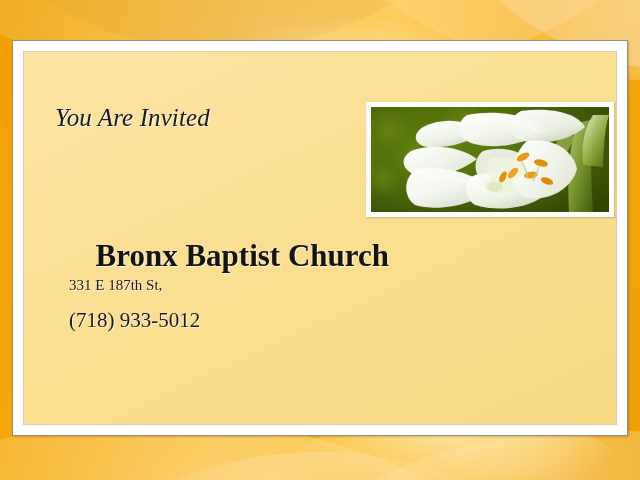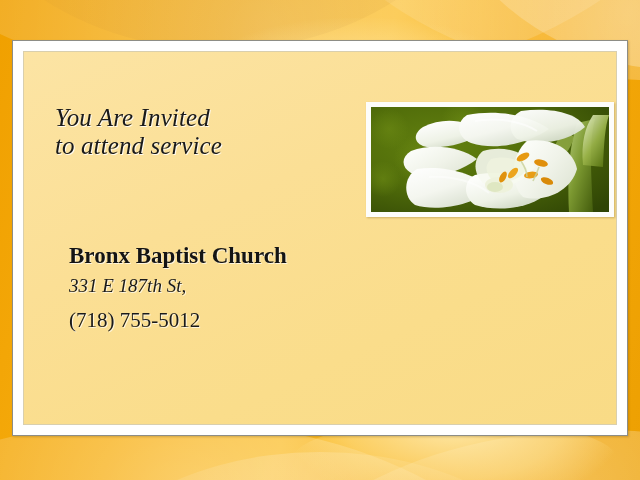--- a/index.html
+++ b/index.html
@@ -131,34 +131,34 @@
   
   .address-block {
     position: absolute;
     left: 45px;
     top: 190px;
     width: 320px;
   }
   .church-name {
     font-family: "Liberation Serif", serif;
     font-weight: bold;
-    font-size: 23px;
+    font-size: 31px;
     line-height: 28px;
     color: #141414;
     white-space: nowrap;
     text-shadow: 1px 1px 0 rgba(255,255,255,0.7);
+    text-align: right;
   }
   .addr-line {
     font-family: "Liberation Serif", serif;
-    font-size: 19px;
+    font-size: 15px;
     line-height: 23px;
     color: #1a1a1a;
     white-space: nowrap;
     text-shadow: 1px 1px 0 rgba(255,255,255,0.7);
-    font-style: italic;
   }
   .addr-line.first { margin-top: 4px; }
   .phone-line {
     font-family: "Liberation Serif", serif;
     font-size: 21px;
     line-height: 23px;
     color: #1a1a1a;
     white-space: nowrap;
     margin-top: 12px;
     text-shadow: 1px 1px 0 rgba(255,255,255,0.7);
@@ -199,27 +199,26 @@
   <div class="wave wave-b1"></div>
   <div class="wave wave-b2"></div>
   <div class="wave wave-b3"></div>
   <div class="arc-bottom"></div>
 
   <div class="card-frame">
     <div class="panel">
 
       <div class="invite-block">
         <div class="invite-line">You Are Invited</div>
-        <div class="invite-line">to attend service</div>
       </div>
 
       <div class="address-block">
         <div class="church-name">Bronx Baptist Church</div>
         <div class="addr-line first">331 E 187th St,</div>
-        <div class="phone-line">(718) 755-5012</div>
+        <div class="phone-line">(718) 933-5012</div>
       </div>
 
       <div class="photo-frame">
         <div class="photo">
           <svg viewBox="0 0 238 105" preserveAspectRatio="none">
             <defs>
               <radialGradient id="bgGreen" cx="30%" cy="35%" r="90%">
                 <stop offset="0%" stop-color="#62800f"></stop>
                 <stop offset="45%" stop-color="#516d0a"></stop>
                 <stop offset="100%" stop-color="#2f4405"></stop>

